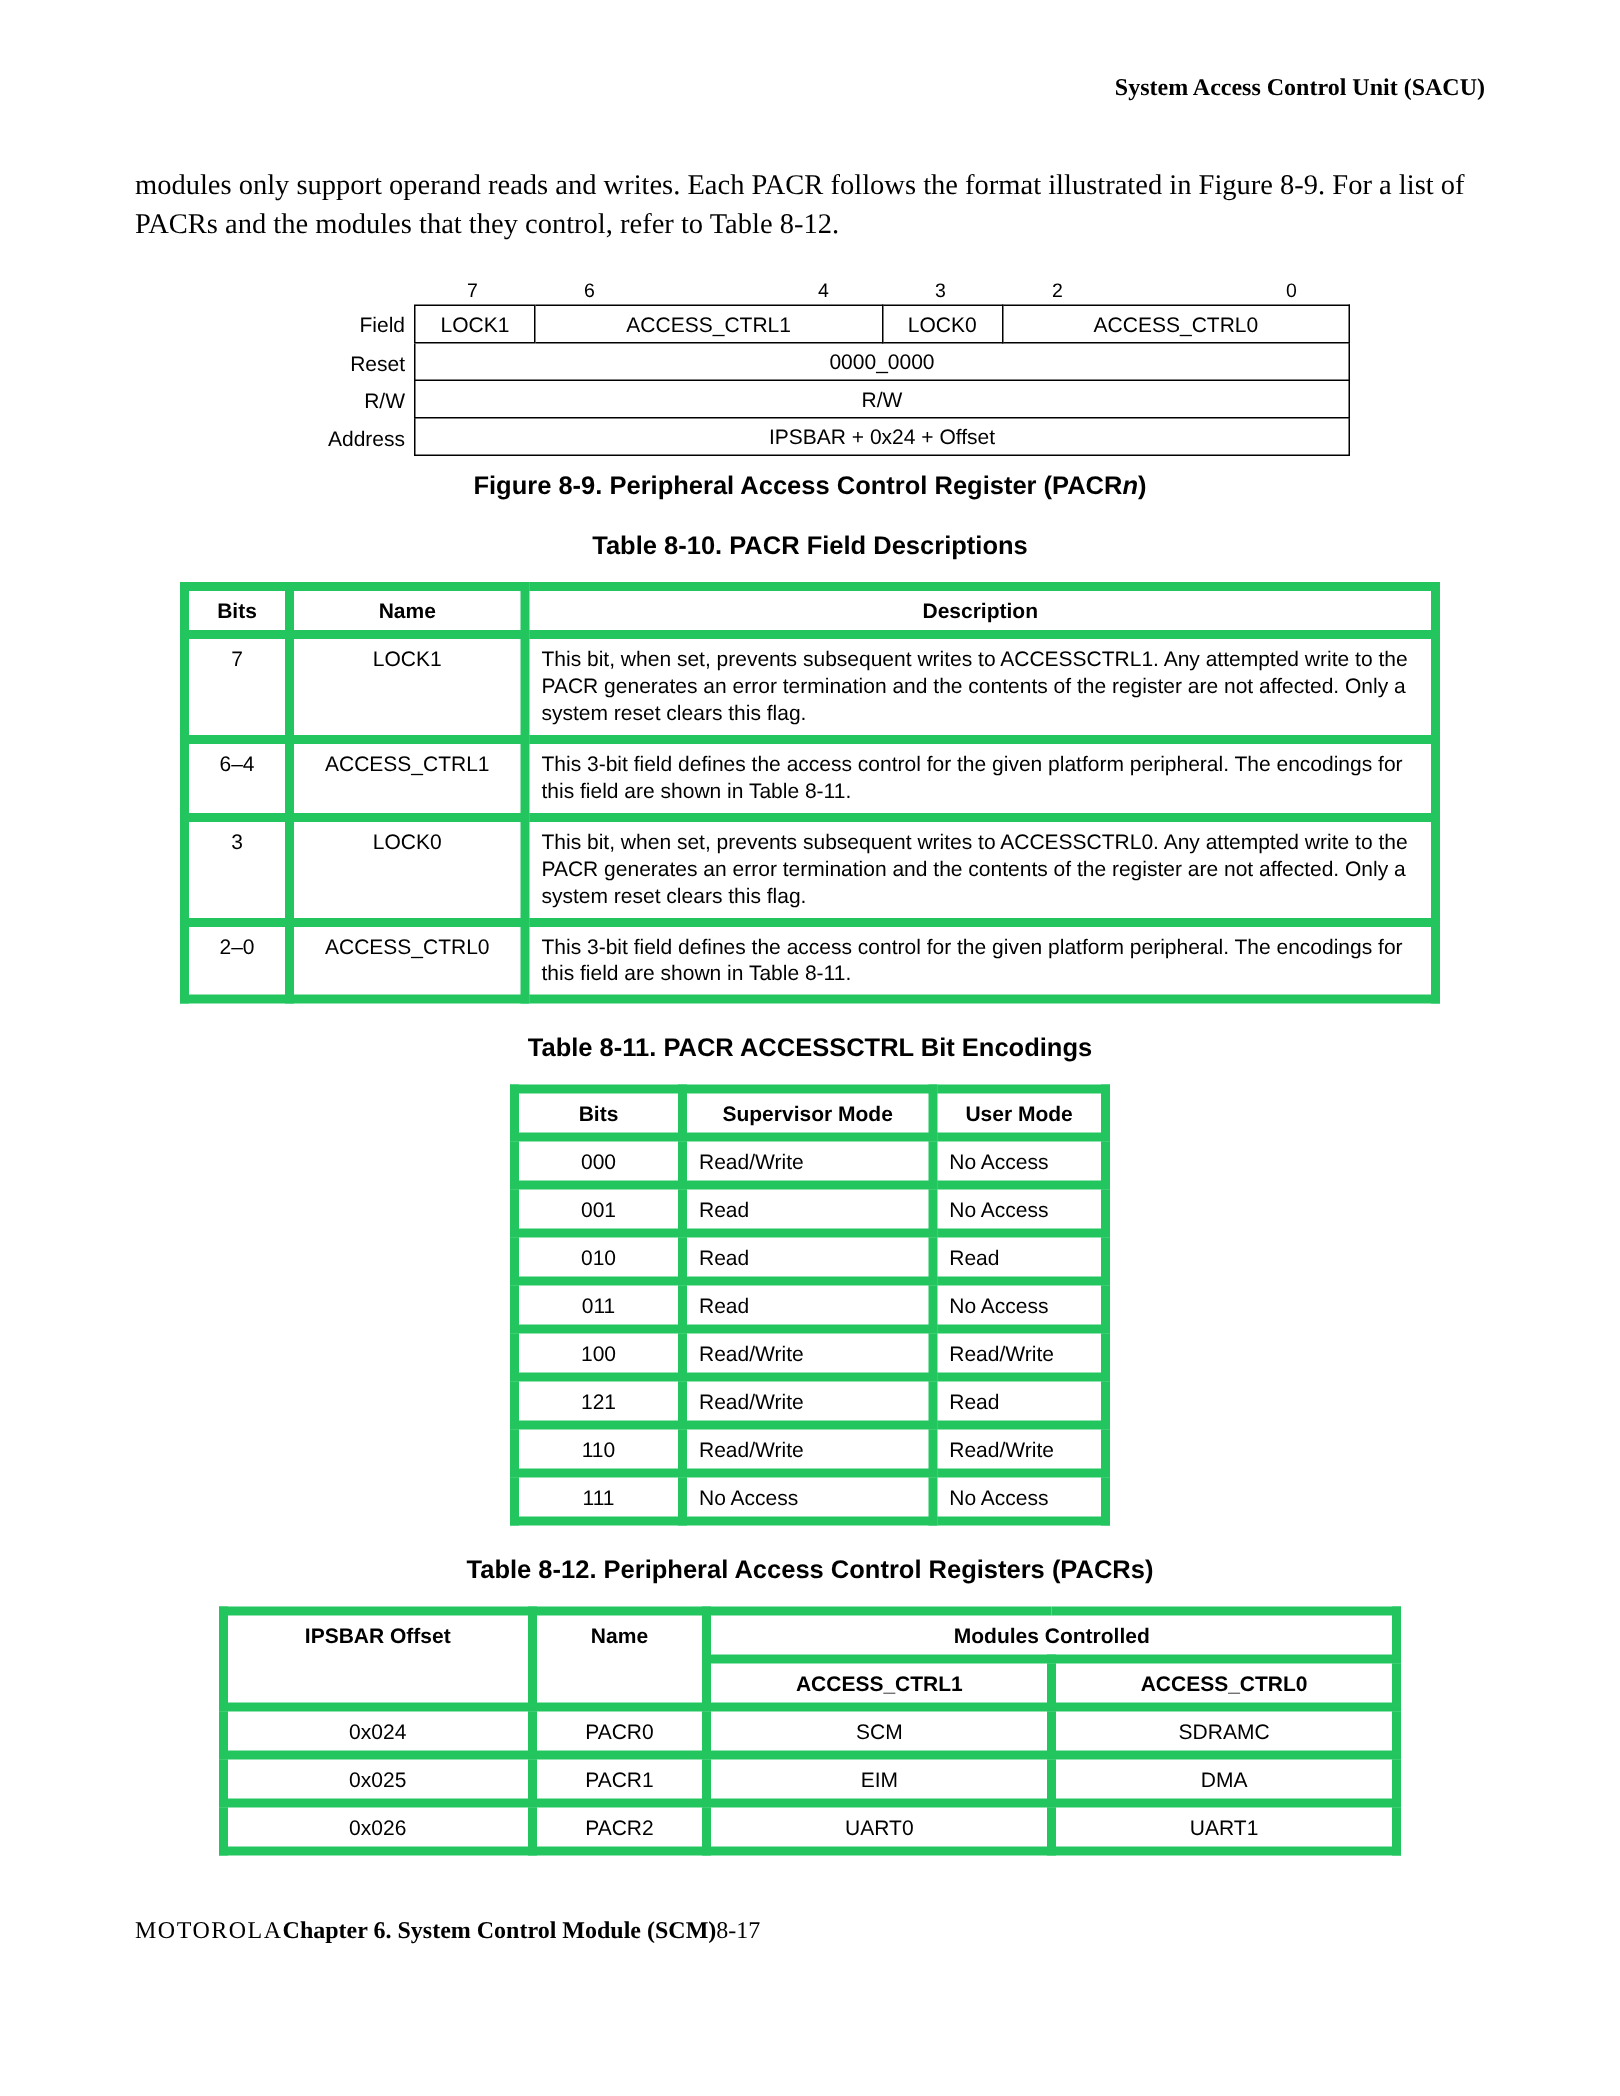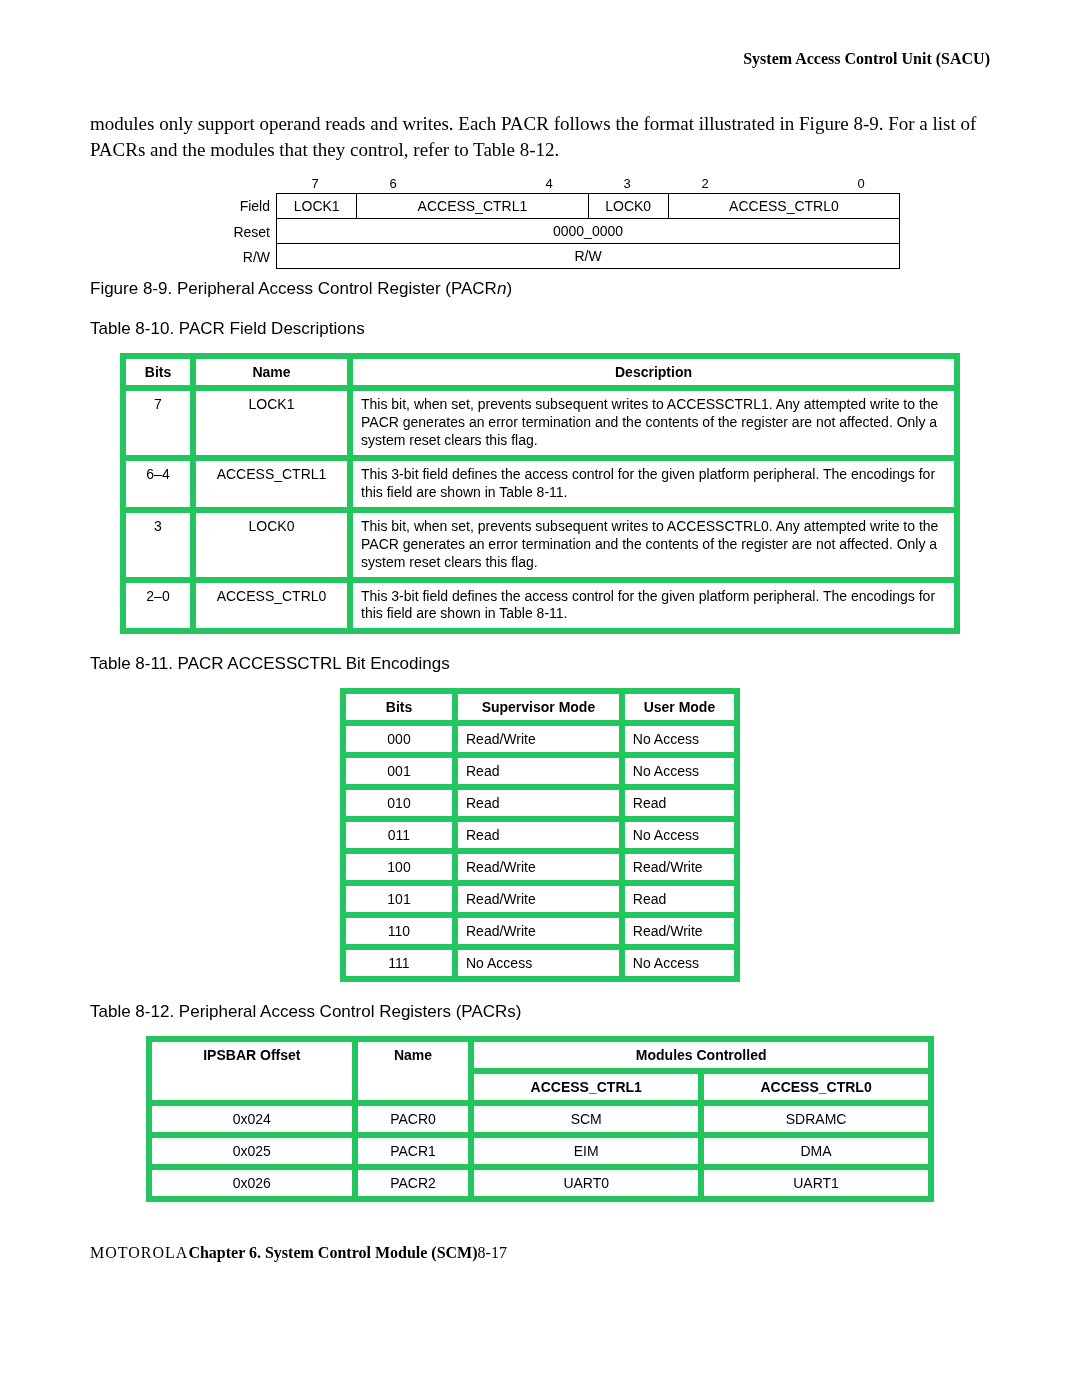--- a/index.html
+++ b/index.html
@@ -14,21 +14,21 @@
   }
   .running-header {
     text-align: right;
     font-weight: bold;
     font-size: 16px;
     margin-bottom: 43px;
   }
   .body-text {
     font-size: 19px;
     line-height: 1.35;
-    margin-bottom: 14px;
+    margin-bottom: 24px;
   }
 
   
   .reg-wrap {
     margin: 0 auto 10px auto;
     width: 720px;
     font-family: Arial, Helvetica, sans-serif;
     font-size: 14px;
   }
   .reg-bits-row, .reg-row {
@@ -60,22 +60,22 @@
   .reg-field-cell + .reg-field-cell { border-left: none; }
   .reg-full-cell {
     flex: 8;
     border: 1px solid #000;
     border-top: none;
     text-align: center;
     padding: 4px 2px;
     font-size: 14px;
   }
   .fig-caption, .tbl-caption {
-    text-align: left;
-    font-weight: normal;
+    text-align: center;
+    font-weight: bold;
     font-family: Arial, Helvetica, sans-serif;
     font-size: 17px;
     margin: 10px 0 14px 0;
   }
   .tbl-caption { margin-top: 20px; }
 
   
   table.data {
     font-family: Arial, Helvetica, sans-serif;
     font-size: 14px;
@@ -141,20 +141,24 @@
     <div class="reg-field-cell" style="flex:3">ACCESS_CTRL0</div>
   </div>
   <div class="reg-row">
     <div class="reg-label">Reset</div>
     <div class="reg-full-cell">0000_0000</div>
   </div>
   <div class="reg-row">
     <div class="reg-label">R/W</div>
     <div class="reg-full-cell">R/W</div>
   </div>
+  <div class="reg-row">
+    <div class="reg-label">Address</div>
+    <div class="reg-full-cell">IPSBAR + 0x24 + Offset</div>
+  </div>
 </div>
 <div class="fig-caption">
   <span>Figure 8-9. Peripheral Access Control Register (PACR</span><i>n</i><span>)</span>
 </div>
 
 <div class="tbl-caption">Table 8-10. PACR Field Descriptions</div>
 <table class="data t10">
   <thead>
     <tr>
       <th>Bits</th>
@@ -215,21 +219,21 @@
         <td class="c-bits">011</td>
         <td>Read</td>
         <td>No Access</td>
       </tr>
       <tr>
         <td class="c-bits">100</td>
         <td>Read/Write</td>
         <td>Read/Write</td>
       </tr>
       <tr>
-        <td class="c-bits">101</td>
+        <td class="c-bits">121</td>
         <td>Read/Write</td>
         <td>Read</td>
       </tr>
       <tr>
         <td class="c-bits">110</td>
         <td>Read/Write</td>
         <td>Read/Write</td>
       </tr>
       <tr>
         <td class="c-bits">111</td>

